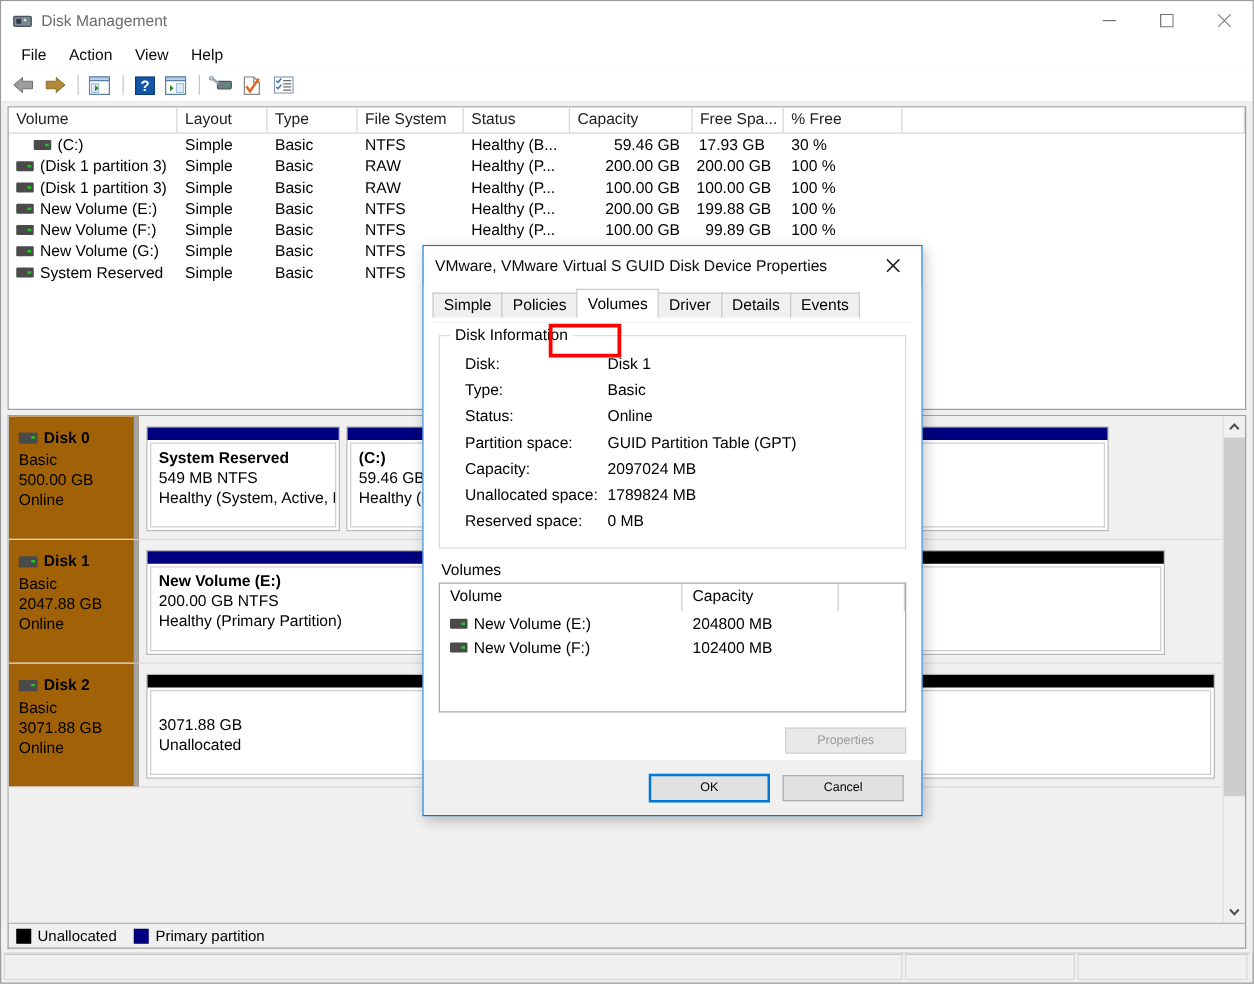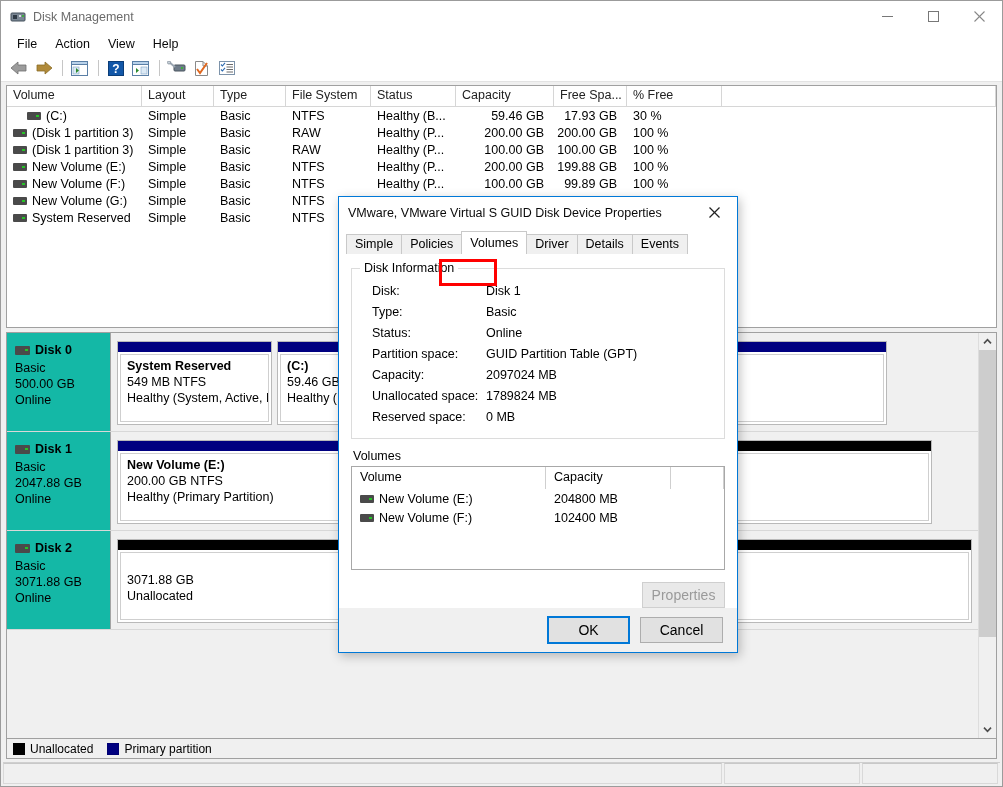--- a/index.html
+++ b/index.html
@@ -173,22 +173,22 @@
   .disk-row {
     display: flex;
     border-bottom: 1px solid #d8d8d8;
     background: #f0f0f0;
     box-sizing: border-box;
     position: relative;
   }
   .disk-info {
     width: 104px;
     flex: none;
-    background: #14b8a6;
-    border-right: 1px solid #a3a3a3;
+    background: #a16207;
+    border-right: 4px solid #a3a3a3;
     padding: 10px 0 0 8px;
     box-sizing: border-box;
   }
   .disk-info .dname {
     font-weight: bold;
     font-size: 12.5px;
     display: flex; align-items: center;
     margin-bottom: 3px;
   }
   .disk-info .dline {
@@ -399,23 +399,23 @@
   }
   #dlg-vol-head { display: flex; height: 22px; flex: none; }
   #dlg-vol-head .h {
     font-size: 12.5px; padding: 3px 0 0 8px; box-sizing: border-box;
     border-right: 1px solid #cfcfcf;
   }
   .dvrow { display: flex; height: 19px; align-items: center; }
   .dvrow .c { font-size: 12.5px; padding-left: 8px; box-sizing: border-box; display: flex; align-items: center; }
   #props-row { display: flex; justify-content: flex-end; margin-top: 12px; }
   .btn {
-    font-size: 14px;
+    font-size: 10px;
     padding: 4px 0;
-    width: 83px; text-align: center;
+    width: 97px; text-align: center;
     border: 1px solid #adadad;
     background: #e1e1e1;
     box-sizing: border-box;
   }
   .btn.disabled { color: #9a9a9a; background: #e9e9e9; border-color: #cfcfcf; }
   .btn.default { background: #e1e1e1; border: 2px solid #0078d7; }
   #dlg-footer {
     flex: none;
     height: 44px;
     background: #f0f0f0;
@@ -549,21 +549,21 @@
           <div class="vol-row">
             <div class="cell vol" style="width: 135px;">
               <span class="drive-ico" style="margin-left: 14px;"></span>
               <span>(C:)</span>
             </div>
             <div class="cell" style="width: 72px;">Simple</div>
             <div class="cell" style="width: 72px;">Basic</div>
             <div class="cell" style="width: 85px;">NTFS</div>
             <div class="cell" style="width: 85px;">Healthy (B...</div>
             <div class="cell num" style="width: 98px;">59.46 GB</div>
-            <div class="cell num" style="width: 73px;">17.93 GB</div>
+            <div class="cell num" style="width: 73px; text-align: center;">17.93 GB</div>
             <div class="cell" style="width: 95px;">30 %</div>
           </div>
           <div class="vol-row">
             <div class="cell vol" style="width: 135px;">
               <span class="drive-ico"></span>
               <span>(Disk 1 partition 3)</span>
             </div>
             <div class="cell" style="width: 72px;">Simple</div>
             <div class="cell" style="width: 72px;">Basic</div>
             <div class="cell" style="width: 85px;">RAW</div>

